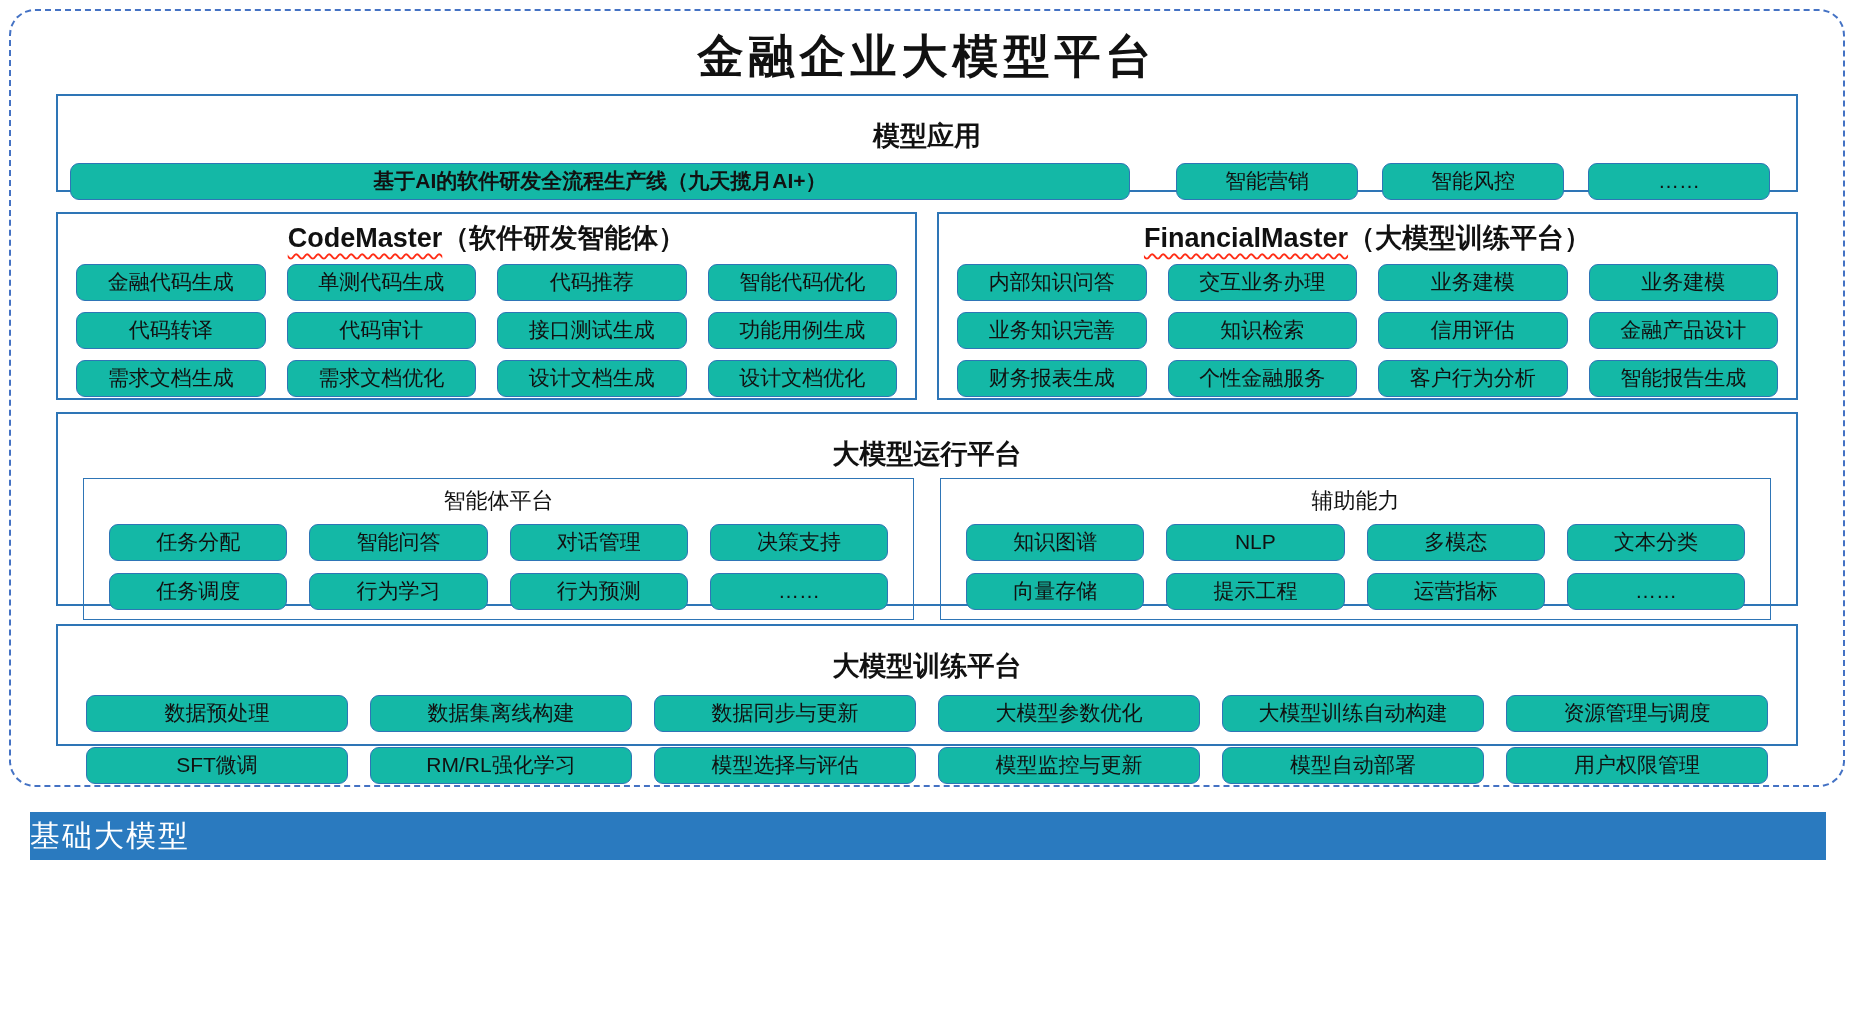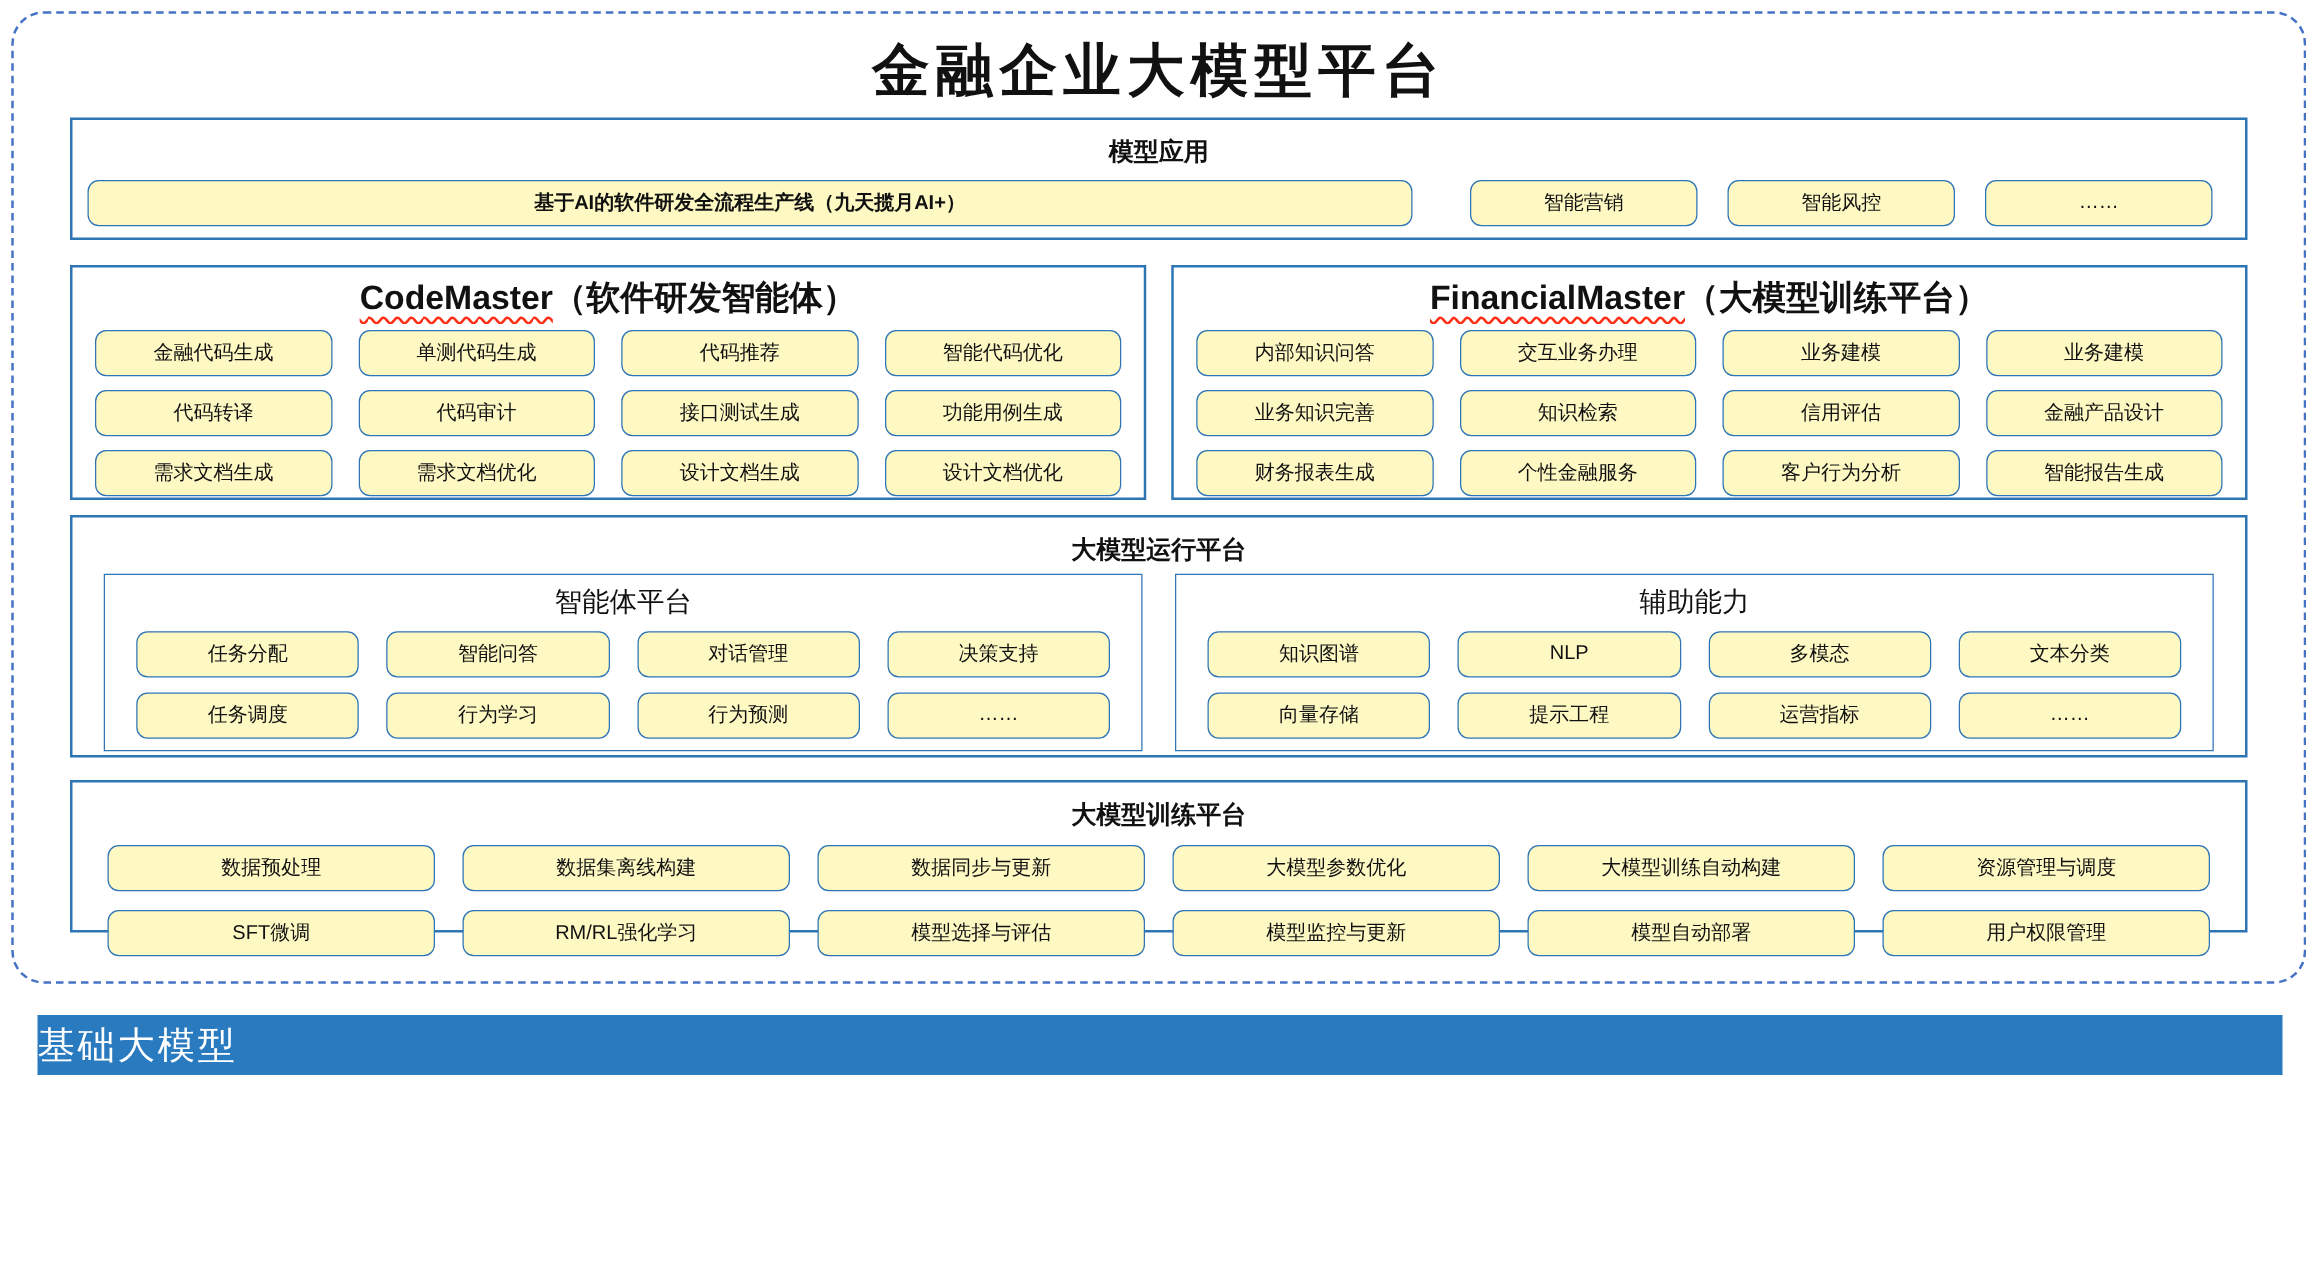--- a/index.html
+++ b/index.html
@@ -36,40 +36,40 @@
   }
   .section {
     margin: 0 45px;
     border: 2px solid #2E75B6;
     box-sizing: border-box;
     background: #fff;
   }
   .sec-header {
     text-align: center;
     font-weight: 700;
-    font-size: 20px;
-    padding-top: 12px;
+    font-size: 27px;
+    padding-top: 22px;
   }
   
   .sec-apps { margin-top: 12px; height: 98px; }
   .apps-row {
     display: flex;
     align-items: center;
     gap: 24px;
     padding: 9px 26px 0 12px;
   }
   .pill {
     border: 1.5px solid #2E75B6;
     border-radius: 9px;
     height: 37px;
     display: flex;
     align-items: center;
     justify-content: center;
-    font-size: 16px;
-    background: #fef9c3;
+    font-size: 21px;
+    background: #14b8a6;
     box-sizing: border-box;
     white-space: nowrap;
   }
   .wide-pill {
     flex: 1;
     font-weight: 700;
     margin-right: 22px;
   }
   .app-pill { width: 182px; }
   

